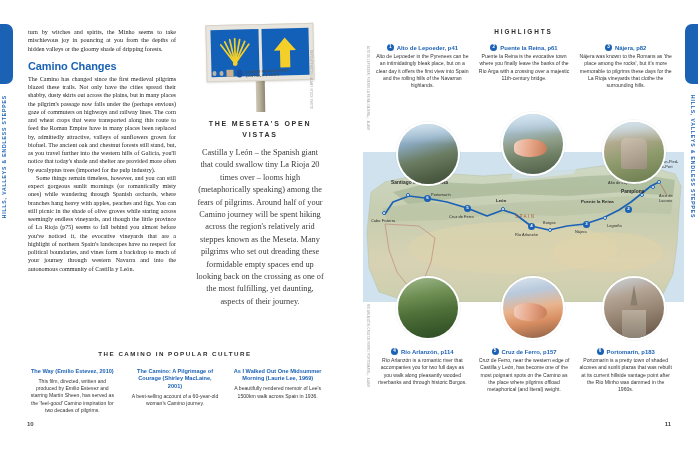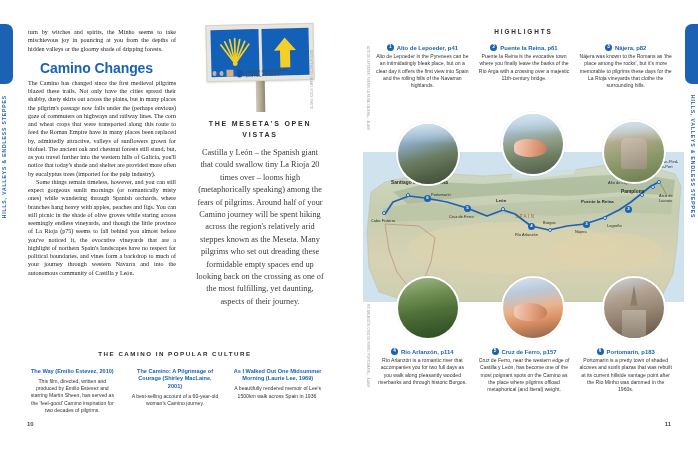--- a/index.html
+++ b/index.html
@@ -60,24 +60,24 @@
     font-size: 6.1px;
     line-height: 8.25px;
     color: #1a1a1a;
     text-align: justify;
     -webkit-hyphens: auto;
     hyphens: auto;
   }
   .body-col p.indent { text-indent: 8px; }
   .sub-head {
     font-family: "Liberation Sans", sans-serif;
-    font-size: 14px;
+    font-size: 11px;
     font-weight: bold;
     color: #1b62b5;
-    margin: 7px 0 3px 12px;
+    margin: 7px 0 3px 0;
     letter-spacing: -0.1px;
   }
 
   
   .sign-photo {
     position: absolute;
     left: 206px;
     top: 24px;
     width: 108px;
     height: 88px;

